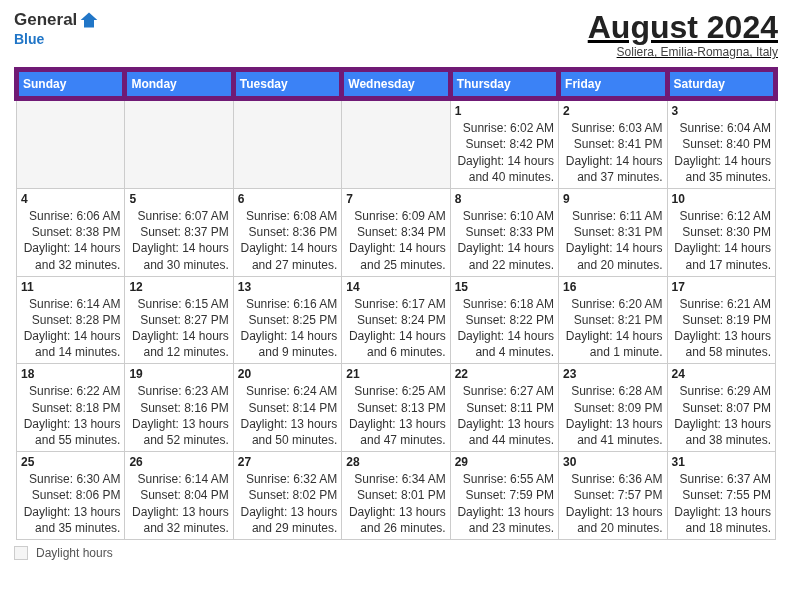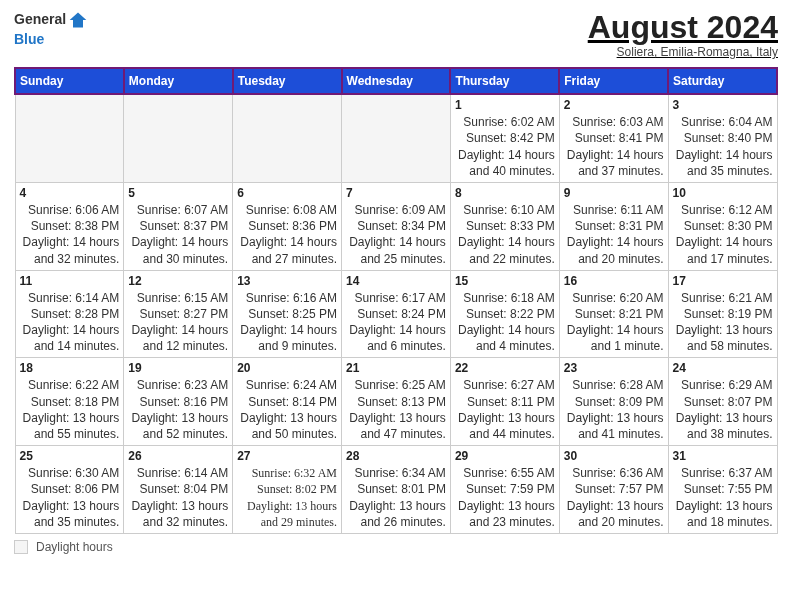--- a/index.html
+++ b/index.html
@@ -21,21 +21,21 @@
       align-items: flex-start;
       justify-content: space-between;
       margin-bottom: 8px;
     }
     .logo {
       display: flex;
       align-items: center;
       gap: 2px;
     }
     .logo-text-general {
-      font-size: 14px;
+      font-size: 17px;
       font-weight: bold;
       color: #333;
       line-height: 1.1;
     }
     .logo-text-blue {
       font-size: 14px;
       font-weight: bold;
       color: #2176c7;
       line-height: 1.1;
     }
@@ -58,27 +58,27 @@
       font-size: 12px;
       color: #444;
       font-weight: normal;
     }
     .calendar {
       width: 100%;
       border-collapse: collapse;
       table-layout: fixed;
     }
     .calendar th {
-      background: #1d4ed8;
+      background: #3b82f6;
       color: #fff;
       font-size: 12px;
       font-weight: bold;
       padding: 5px 4px;
       text-align: left;
-      border: 2px solid #701a75;
+      border: 5px solid #701a75;
     }
     .calendar td {
       border: 1px solid #ccc;
       vertical-align: top;
       padding: 3px 4px;
       font-size: 9.5px;
       color: #333;
       background: #fff;
       width: calc(100% / 7);
       height: 84px;
@@ -341,21 +341,21 @@
           </td>
           <td>
             <span class="day-num">26</span>
             <div class="day-info" style="white-space: pre-line;">Sunrise: 6:14 AM
 Sunset: 8:04 PM
 Daylight: 13 hours
 and 32 minutes.</div>
           </td>
           <td>
             <span class="day-num">27</span>
-            <div class="day-info" style="white-space: pre-line; font-family: Liberation Serif, serif;">Sunrise: 6:32 AM
+            <div class="day-info" style="white-space: pre-line;">Sunrise: 6:32 AM
 Sunset: 8:02 PM
 Daylight: 13 hours
 and 29 minutes.</div>
           </td>
           <td>
             <span class="day-num">28</span>
             <div class="day-info" style="white-space: pre-line;">Sunrise: 6:34 AM
 Sunset: 8:01 PM
 Daylight: 13 hours
 and 26 minutes.</div>

